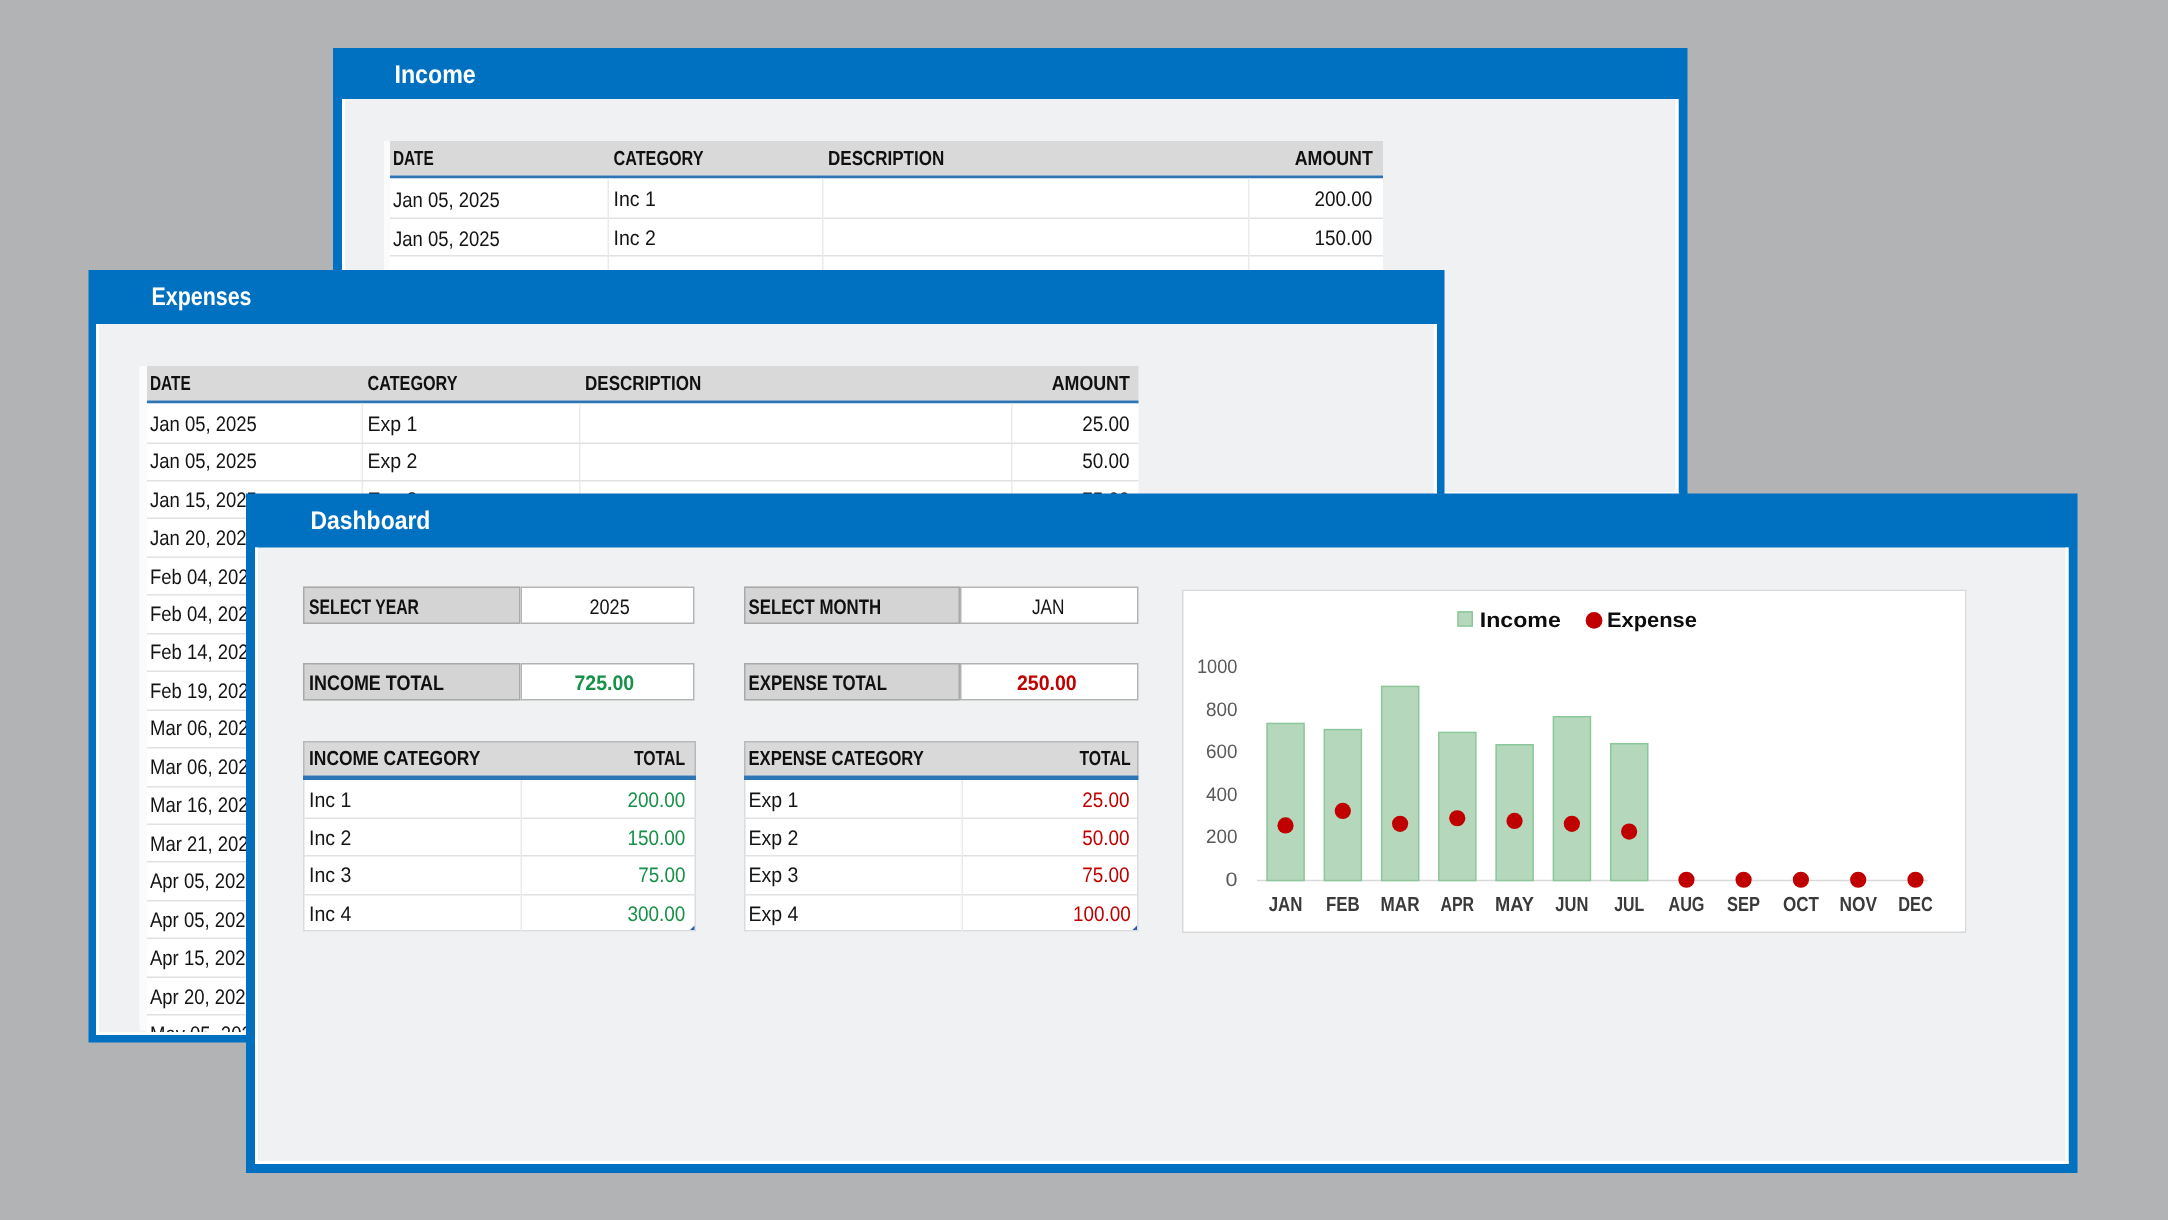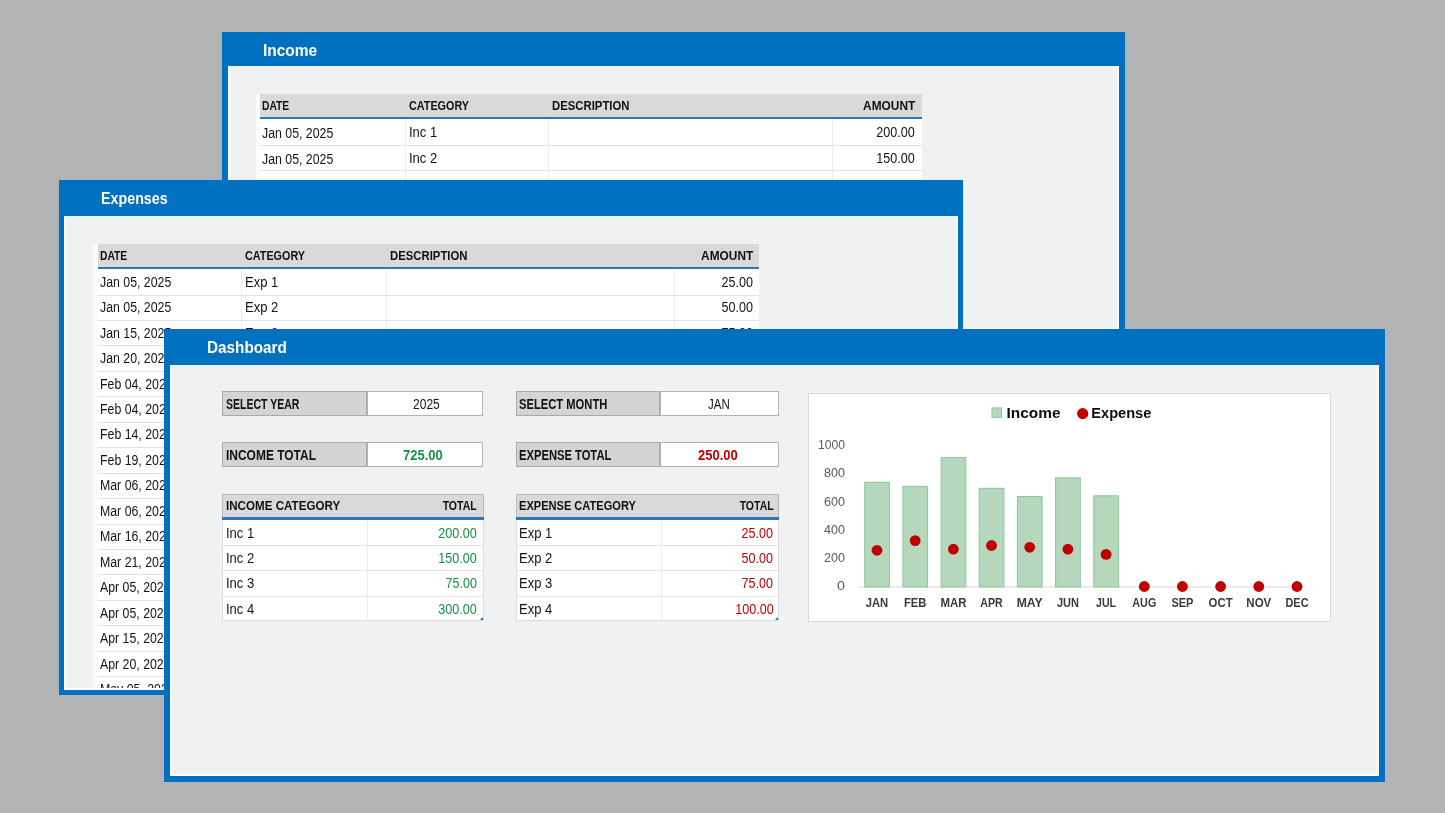--- a/index.html
+++ b/index.html
@@ -140,21 +140,21 @@
   <span class="t cell" style="left:186.3px; top:508.9px; --sx:0.93;">Exp 1</span>
   <span class="tr cell" style="right:209.6px; top:508.9px; --sx:0.90;">25.00</span>
 </div>
     </div>
 </div>
 
 <div class="win" id="win3" style="left:164px; top:329px; width:1221px; height:453px;">
   <span class="t title" style="left:42.5px; top:18px; --sx:0.90;">Dashboard</span>
   <div class="content" style="left:6px; top:36px; width:1209px; height:411px;"></div>
   <div class="clip" style="left:8px; top:38px; width:1205px; height:407px;">
-      <div class="abs" style="left:-8px; top:-38px; width:1221px; height:452px;margin-left:20px;">
+      <div class="abs" style="left:-8px; top:-38px; width:1221px; height:452px;">
 
   <div class="abs" style="left:38.2px; top:62.3px; width:145px; height:25.1px; background:#d4d4d4; border:1px solid #a9a9a9;"></div>
   <div class="abs" style="left:183.2px; top:62.3px; width:115.8px; height:25.1px; background:#fff; border:1px solid #b3b3b3;"></div>
   <span class="t lab" style="left:41.9px; top:75px; --sx:0.75;">SELECT YEAR</span>
   <span class="t cell" style="left:229px; top:75px; --sx:0.86;">2025</span>
 
   <div class="abs" style="left:331.7px; top:62.3px; width:144.1px; height:25.1px; background:#d4d4d4; border:1px solid #a9a9a9;"></div>
   <div class="abs" style="left:475.8px; top:62.3px; width:119px; height:25.1px; background:#fff; border:1px solid #b3b3b3;"></div>
   <span class="t lab" style="left:335.4px; top:75px;">SELECT MONTH</span>
   <span class="t cell" style="left:523.6px; top:75px; --sx:0.82;">JAN</span>

